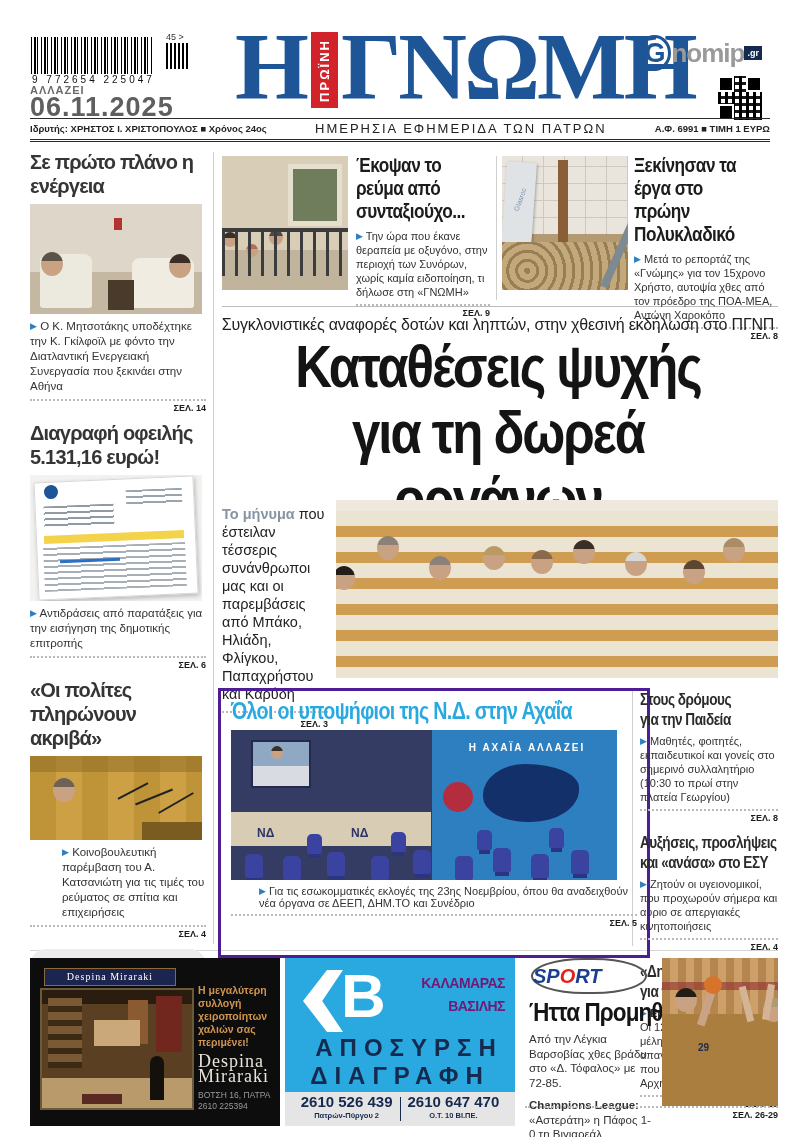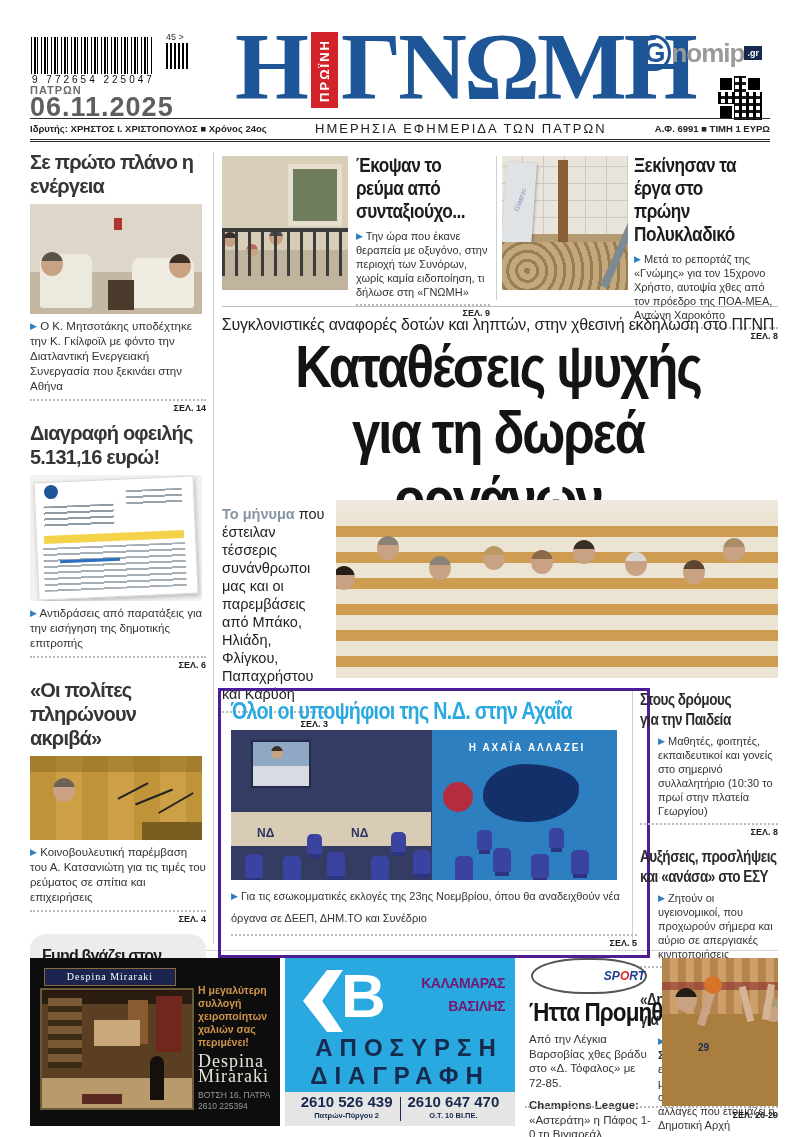--- a/index.html
+++ b/index.html
@@ -74,21 +74,21 @@
   .ndbox{position:absolute;left:218px;top:688px;width:406px;height:252px;border:3px solid #4c1d95;padding:6px 10px;}
   .ndtitle{font-size:24px;font-weight:bold;color:#29a9e0;letter-spacing:-0.8px;white-space:nowrap;
            transform:scaleX(.82);transform-origin:left;}
   .chair{position:absolute;width:18px;height:24px;background:#3a43a0;border-radius:5px 5px 2px 2px;
          box-shadow:0 6px 0 -2px #2c3380;}
 
   
   .rightcol{position:absolute;left:640px;top:690px;width:138px;}
   .rightcol .htitle{font-size:17px;line-height:20px;color:#2b2b2b;white-space:nowrap;
                     transform:scaleX(.8);transform-origin:left top;}
-  .rightcol .cap{font-size:11px;line-height:14px;margin-left:18px;}
+  .rightcol .cap{font-size:11px;line-height:14px;}
 
   
   .mir{position:absolute;left:30px;top:958px;width:250px;height:168px;background:#0d0d0d;}
   .mir-sign{position:absolute;left:14px;top:10px;width:130px;height:16px;background:#1c2550;border:1px solid #8a6a3a;
             color:#fff;font-family:"Liberation Serif",serif;font-size:10px;text-align:center;line-height:15px;letter-spacing:1px;}
   .mir-shop{position:absolute;left:10px;top:30px;width:150px;height:118px;border:2px solid #6a5a3a;
             background:linear-gradient(180deg,#2a1d10 0 12%,#5a3f22 12% 75%,#b99a6a 75%);overflow:hidden;}
   .mir-shop div{position:absolute;}
   .mir-txt{position:absolute;left:168px;top:26px;width:76px;color:#d2954e;font-size:10.5px;line-height:13px;font-weight:bold;}
   .mir-name{position:absolute;left:168px;top:96px;color:#e8e4da;font-family:"Liberation Serif",serif;font-size:18px;
@@ -102,41 +102,41 @@
   .kb-name{position:absolute;right:10px;top:14px;color:#701a75;font-size:14px;font-weight:bold;text-align:right;line-height:23px;letter-spacing:-0.5px;}
   .kb-line{position:absolute;left:0;width:230px;text-align:center;color:#16294e;font-weight:bold;font-size:24px;letter-spacing:7px;}
   .kb-strip{position:absolute;left:0;bottom:0;width:230px;height:34px;background:#e5e5e5;display:flex;align-items:center;justify-content:center;color:#16294e;}
   .kb-phone{font-size:15px;font-weight:bold;line-height:14px;text-align:center;padding:0 7px;}
   .kb-phone small{display:block;font-size:7.5px;font-weight:bold;}
   .kb-div{width:1px;height:24px;background:#16294e;}
 
   
   .sport{position:absolute;left:525px;top:958px;width:253px;height:168px;}
   .sp-bubble{position:absolute;left:6px;top:0;width:112px;height:32px;border:2px solid #555;border-radius:50%/55%;
-             display:flex;align-items:center;justify-content:flex-end;font-weight:bold;font-size:12px;letter-spacing:0;font-style:italic;}
+             display:flex;align-items:center;justify-content:flex-start;font-weight:bold;font-size:20px;letter-spacing:0;font-style:italic;}
   .sp-bubble .b{color:#1b3e8e;} .sp-bubble .r{color:#e32219;}
   .sp-title{position:absolute;left:4px;top:40px;font-size:25px;font-weight:bold;letter-spacing:-1px;color:#141414;
             white-space:nowrap;transform:scaleX(.9);transform-origin:left;}
   .sp-body{position:absolute;left:4px;top:74px;width:126px;font-size:11.5px;line-height:14.5px;color:#333;}
   .sp-photo{position:absolute;right:0;top:0;width:116px;height:148px;overflow:hidden;
             background:linear-gradient(180deg,#c1935f 0 38%,#a97e3f 38%);}
   .sp-photo div{position:absolute;}
   .sp-ref{position:absolute;left:0;bottom:6px;width:253px;}
 </style>
 </head>
 <body>
 
 <div class="page">
 
   <div class="mast">
     <div class="barcode"></div>
     <div class="barcode-num">9 772654 225047</div>
     <div class="bc-small">45 &gt;</div>
     <div class="bc-small-bars"></div>
-    <div class="day">ΠΑΤΡΩΝ</div>
+    <div class="day">ΑΛΛΑΖΕΙ</div>
     <div class="date">06.11.2025</div>
     <div class="title-row">
       <span class="gn">Η</span>
       <span class="redbox">
           <span>ΠΡΩΪΝΗ</span>
         </span>
       <span class="gn">ΓΝΩΜΗ</span>
     </div>
     <div class="gnomip">
       <span class="g">G</span><span class="rest">nomip</span><span class="tld">.gr</span>
@@ -202,21 +202,21 @@
         <div style="left:0;top:0;width:172px;height:16px;background:#8a6a22;opacity:.5;"></div>
         <div class="fig" style="left:34px;height:62px;--coat:#2b3a55;--hair:#6e6257;">
             <div class="head"></div>
             <div class="torso" style="width:40px;"></div>
           </div>
         <div style="left:86px;top:34px;width:34px;height:2px;background:#222;transform:rotate(-28deg);"></div>
         <div style="left:104px;top:40px;width:40px;height:2px;background:#222;transform:rotate(-22deg);"></div>
         <div style="left:126px;top:46px;width:40px;height:2px;background:#222;transform:rotate(-30deg);"></div>
         <div style="right:0;bottom:0;width:60px;height:18px;background:#7a5c20;"></div>
       </div>
-      <div class="cap" style="margin-top:5px;"><span class="arr">▶</span> <span>Κοινοβουλευτική παρέμβαση του Α. Κατσανιώτη για τις τιμές του ρεύματος σε σπίτια και επιχειρήσεις</span></div>
+      <div class="cap" style="margin-top:5px;margin-left:32px;"><span class="arr">▶</span> <span>Κοινοβουλευτική παρέμβαση του Α. Κατσανιώτη για τις τιμές του ρεύματος σε σπίτια και επιχειρήσεις</span></div>
       <div class="pref">ΣΕΛ. 4</div>
     </div>
 
     <div class="fundbox">
       <div class="htitle">Fund βγάζει στον δρόμο μητέρα ένστολου!</div>
       <div class="cap" style="margin-top:5px;padding-left:8px;"><span class="arr">▶</span> <span>Την είχε δηλώσει «αγνώστου διαμονής», σήμερα θα γίνει η δίκη</span></div>
       <div class="pref">ΣΕΛ. 7</div>
     </div>
   </div>
 
@@ -328,21 +328,21 @@
       <div class="chair" style="left:182px;bottom:6px;"></div>
       <div class="chair" style="left:224px;bottom:0;"></div>
       <div class="chair" style="left:262px;bottom:8px;"></div>
       <div class="chair" style="left:300px;bottom:2px;"></div>
       <div class="chair" style="left:340px;bottom:6px;"></div>
       <div class="chair" style="left:76px;bottom:26px;width:15px;height:20px;"></div>
       <div class="chair" style="left:160px;bottom:28px;width:15px;height:20px;"></div>
       <div class="chair" style="left:246px;bottom:30px;width:15px;height:20px;"></div>
       <div class="chair" style="left:318px;bottom:32px;width:15px;height:20px;"></div>
     </div>
-    <div class="cap" style="margin-top:5px;font-size:11px;line-height:22px;"><span class="arr">▶</span> <span>Για τις εσωκομματικές εκλογές της 23ης Νοεμβρίου, όπου θα αναδειχθούν νέα όργανα σε ΔΕΕΠ, ΔΗΜ.ΤΟ και Συνέδριο</span></div>
+    <div class="cap" style="margin-top:5px;font-size:11px;line-height:12px;margin-left:28px;"><span class="arr">▶</span> <span>Για τις εσωκομματικές εκλογές της 23ης Νοεμβρίου, όπου θα αναδειχθούν νέα όργανα σε ΔΕΕΠ, ΔΗΜ.ΤΟ και Συνέδριο</span></div>
     <div class="pref">ΣΕΛ. 5</div>
   </div>
 
   <div class="rightcol">
     <div>
       <div class="htitle">
         <div>Στους δρόμους</div>
         <div>για την Παιδεία</div>
       </div>
       <div class="cap" style="margin-top:4px;"><span class="arr">▶</span> <span>Μαθητές, φοιτητές, εκπαιδευτικοί και γονείς στο σημερινό συλλαλητήριο (10:30 το πρωί στην πλατεία Γεωργίου)</span></div>

